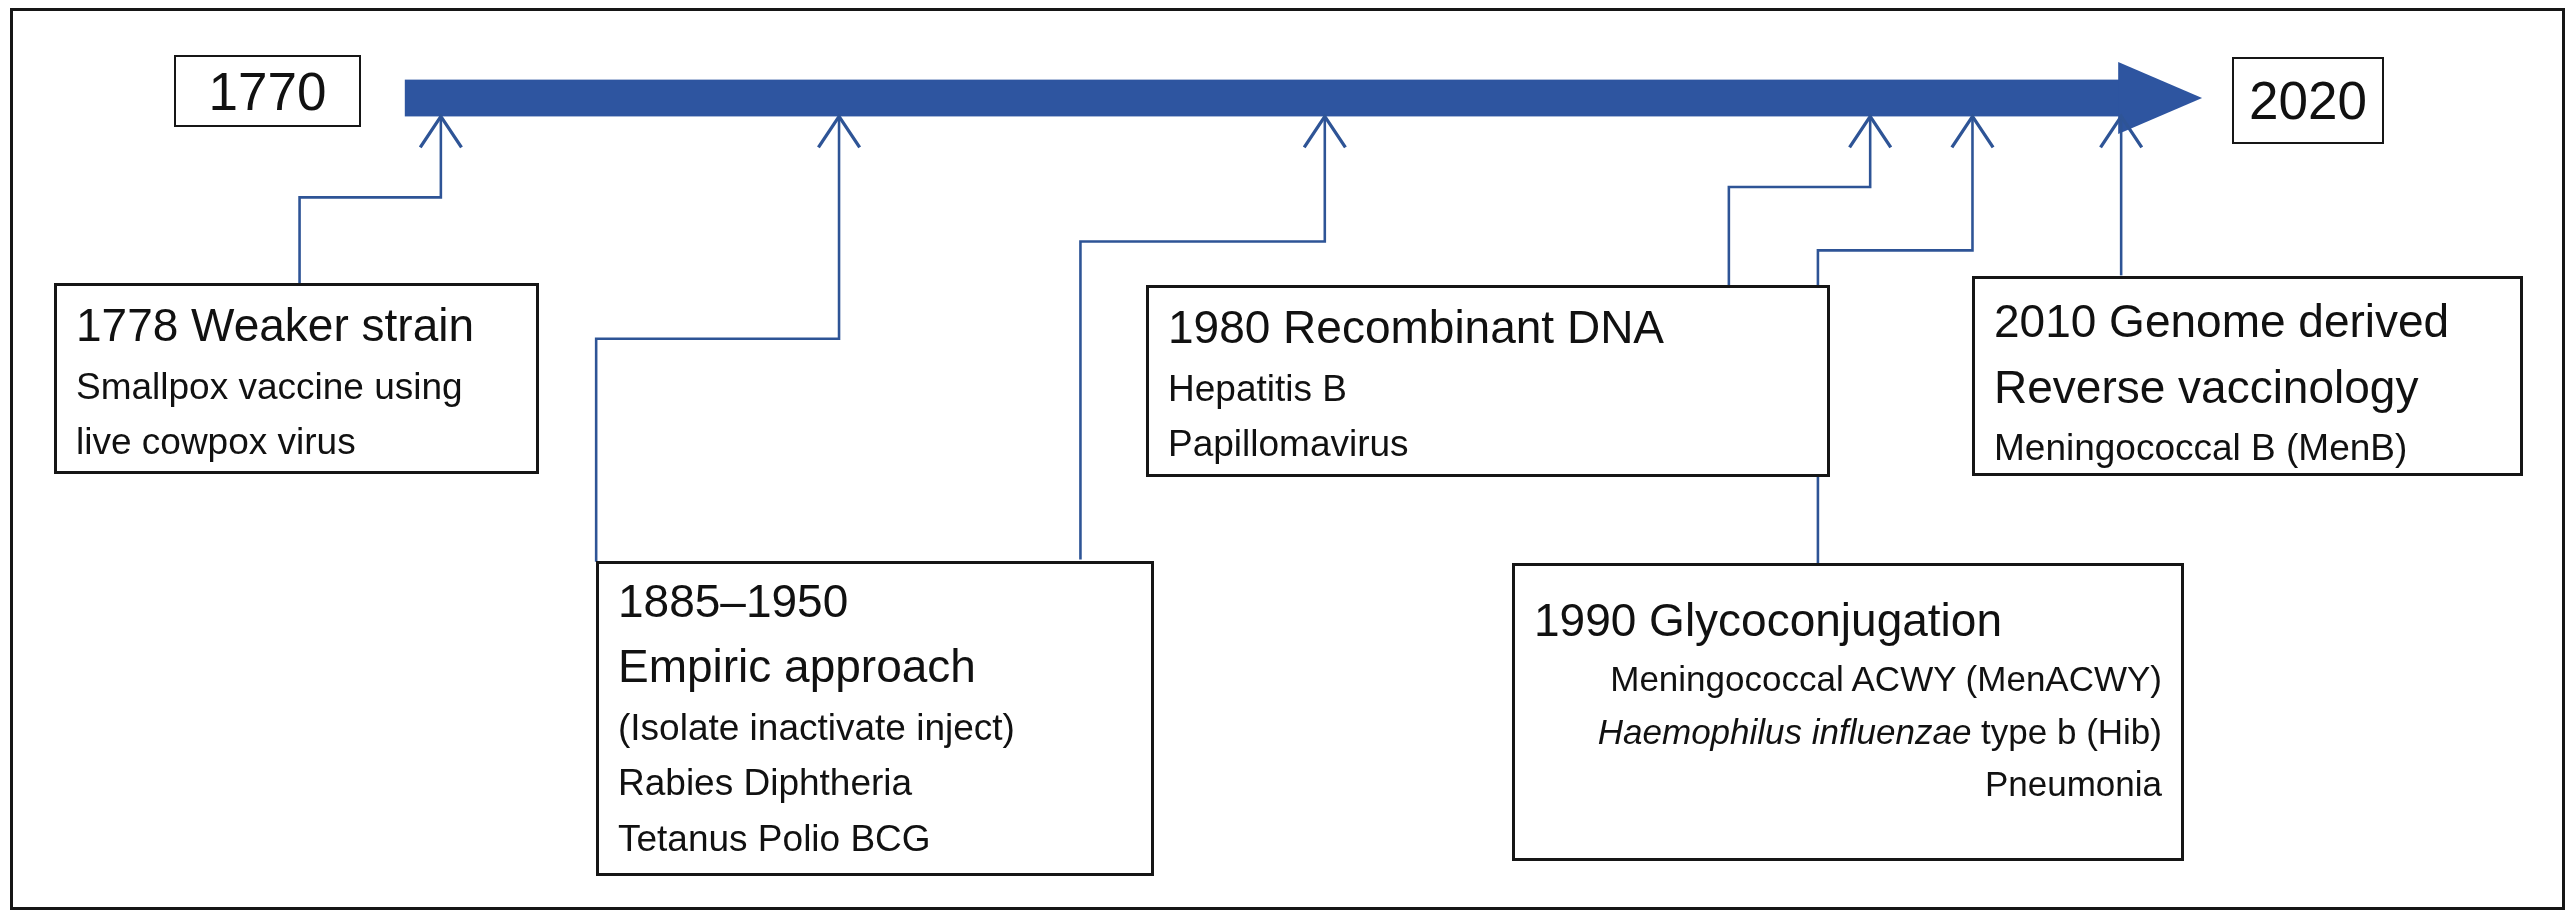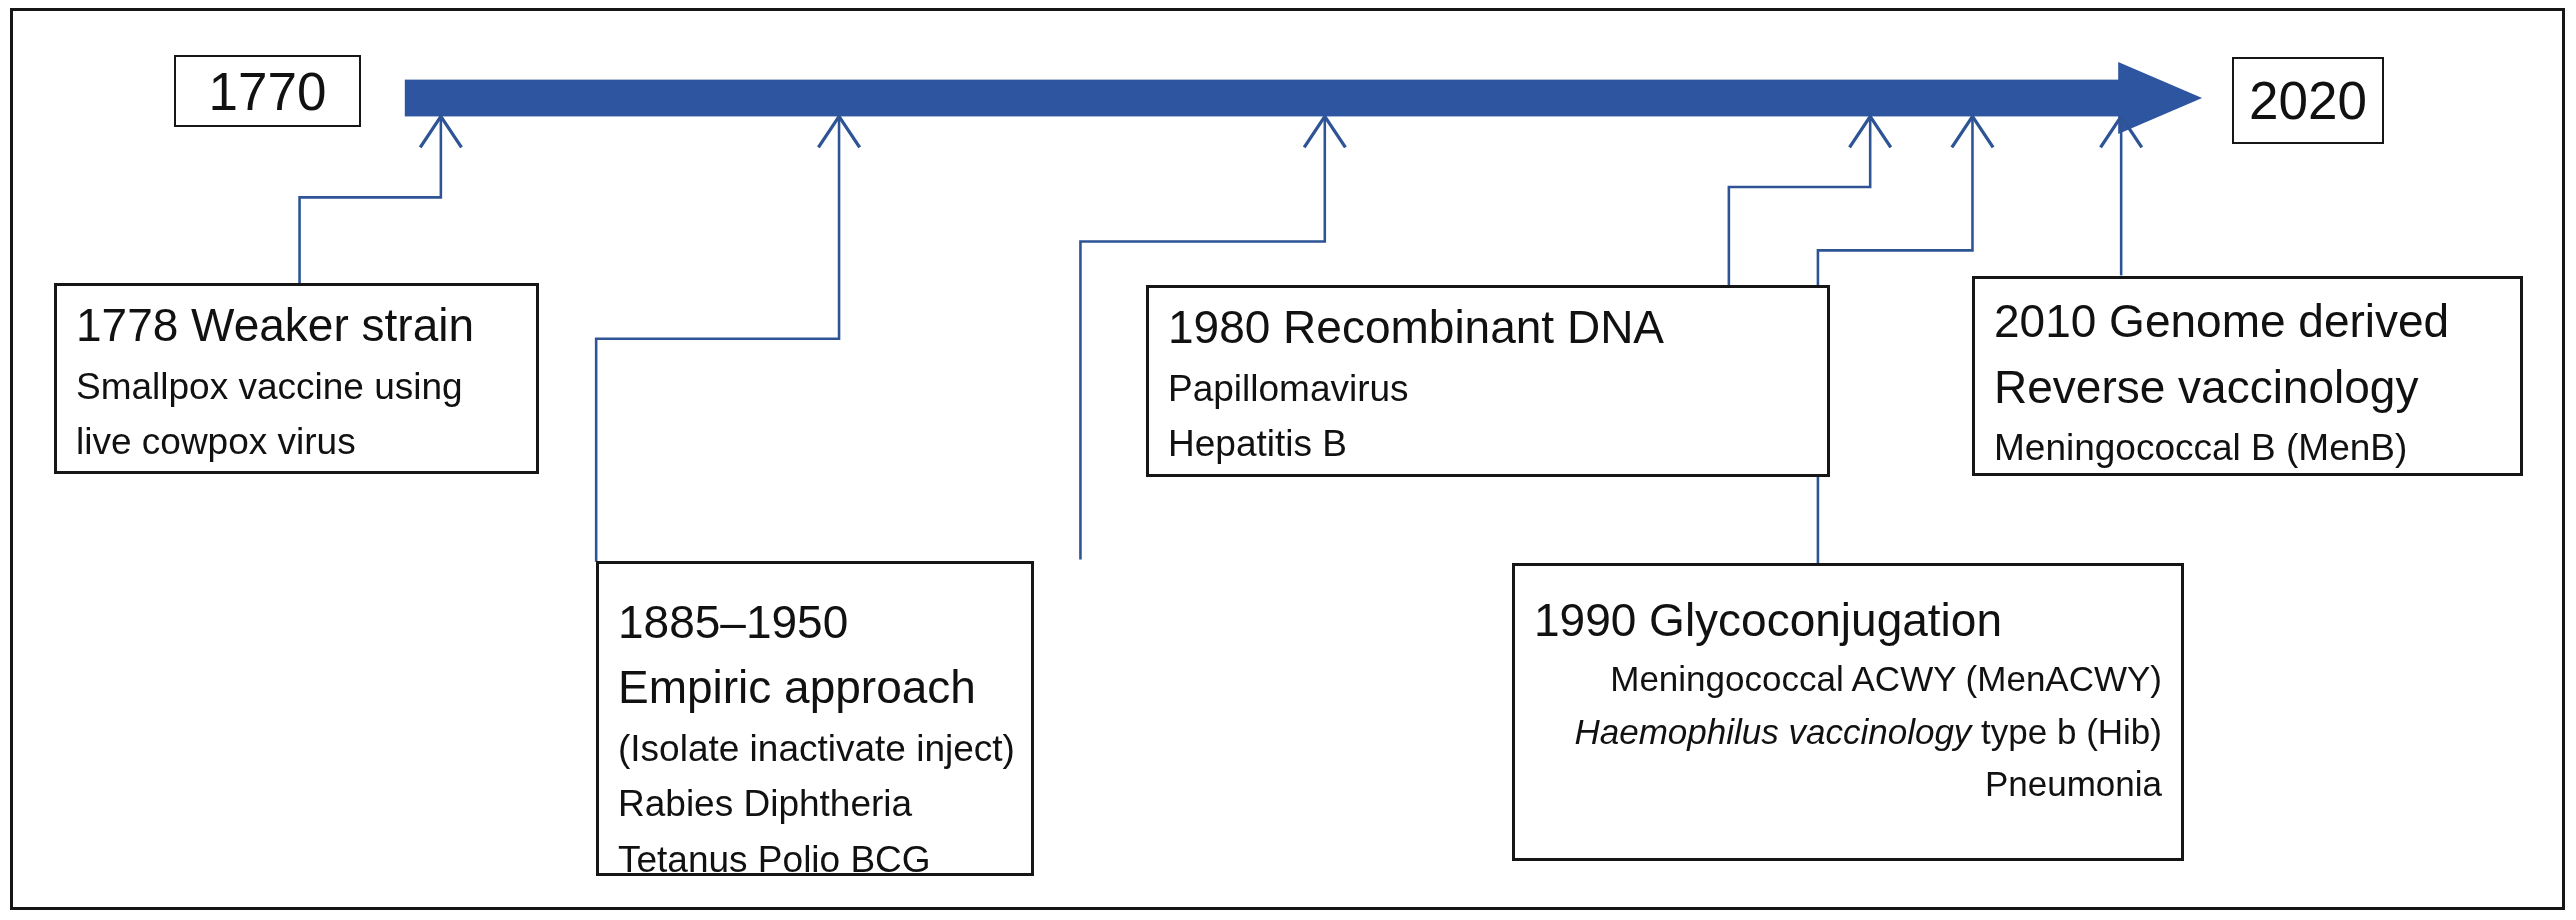--- a/index.html
+++ b/index.html
@@ -36,21 +36,21 @@
   }
   .eventbox{padding:7.4px 19px;}
   .title{font-size:46px;line-height:1.42;white-space:nowrap;}
   .body{font-size:37px;line-height:1.5;white-space:nowrap;}
   .body .it{font-style:italic;}
   .small .body{font-size:35px;text-align:right;}
   
   #y1770{left:174px;top:55px;width:187px;height:72px;}
   #y2020{left:2232px;top:57px;width:152px;height:87px;}
   #e1778{left:54px;top:283px;width:485px;height:191px;}
-  #e1885{left:596px;top:561px;width:438px;height:315px;padding-top:26px;}
+  #e1885{left:596px;top:561px;width:558px;height:315px;padding-top:5px;}
   #e1980{left:1146px;top:285px;width:684px;height:192px;}
   #e1990{left:1512px;top:563px;width:672px;height:298px;padding-top:22px;}
   #e2010{left:1972px;top:276px;width:551px;height:200px;padding-top:10.3px;}
   .conn{fill:none;stroke:var(--connector);stroke-width:3.5;}
   .vhead{stroke:var(--connector);stroke-width:4.5;fill:none;}
   .bigarrow{fill:var(--arrow);stroke:none;}
 </style>
 </head>
 <body>
 
@@ -94,28 +94,28 @@
   <div id="e1885" class="box eventbox">
     <div class="title">1885–1950</div>
     <div class="title">Empiric approach</div>
     <div class="body"><span class="it"></span><span>(Isolate inactivate inject)</span></div>
     <div class="body"><span class="it"></span><span>Rabies Diphtheria</span></div>
     <div class="body"><span class="it"></span><span>Tetanus Polio BCG</span></div>
   </div>
 
   <div id="e1980" class="box eventbox">
     <div class="title">1980 Recombinant DNA</div>
+    <div class="body"><span class="it"></span><span>Hepatitis B</span></div>
     <div class="body"><span class="it"></span><span>Papillomavirus</span></div>
-    <div class="body"><span class="it"></span><span>Hepatitis B</span></div>
   </div>
 
   <div id="e1990" class="box eventbox small">
     <div class="title">1990 Glycoconjugation</div>
     <div class="body"><span class="it"></span><span>Meningococcal ACWY (MenACWY)</span></div>
-    <div class="body"><span class="it">Haemophilus vaccinology</span><span> type b (Hib)</span></div>
+    <div class="body"><span class="it">Haemophilus influenzae</span><span> type b (Hib)</span></div>
     <div class="body"><span class="it"></span><span>Pneumonia</span></div>
   </div>
 
   <div id="e2010" class="box eventbox">
     <div class="title">2010 Genome derived</div>
     <div class="title">Reverse vaccinology</div>
     <div class="body"><span class="it"></span><span>Meningococcal B (MenB)</span></div>
   </div>
 
 </div>

